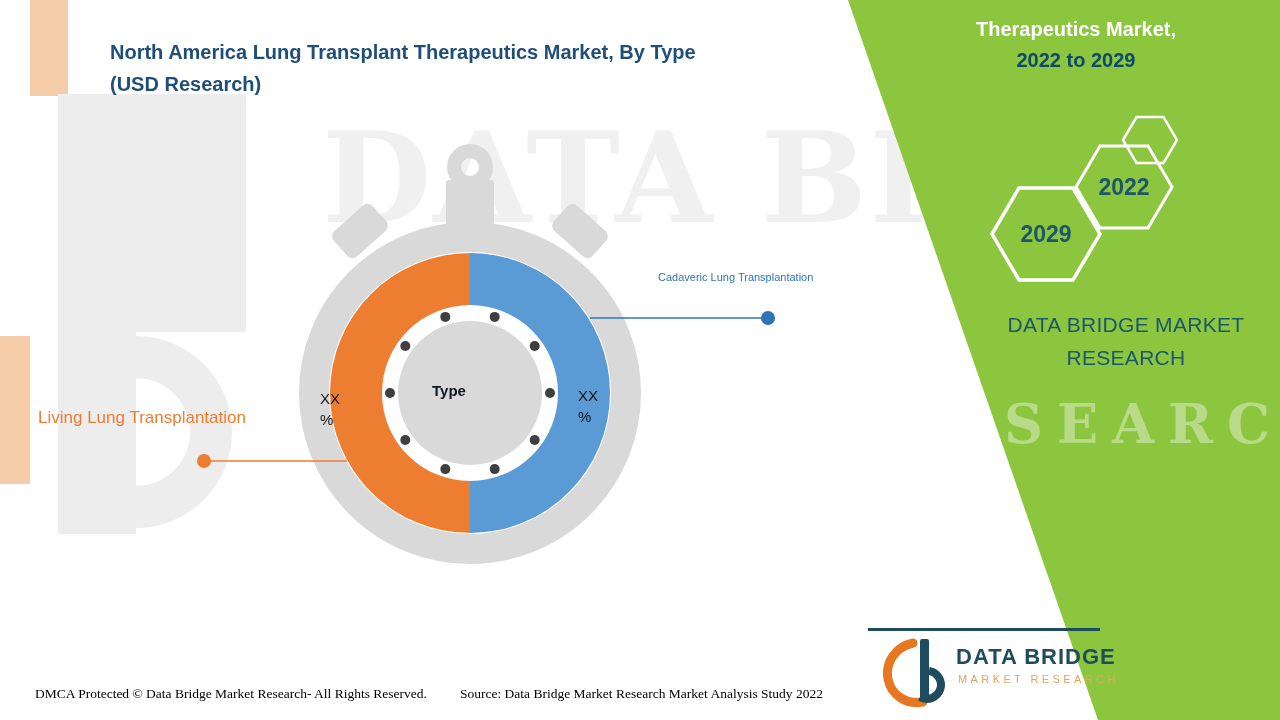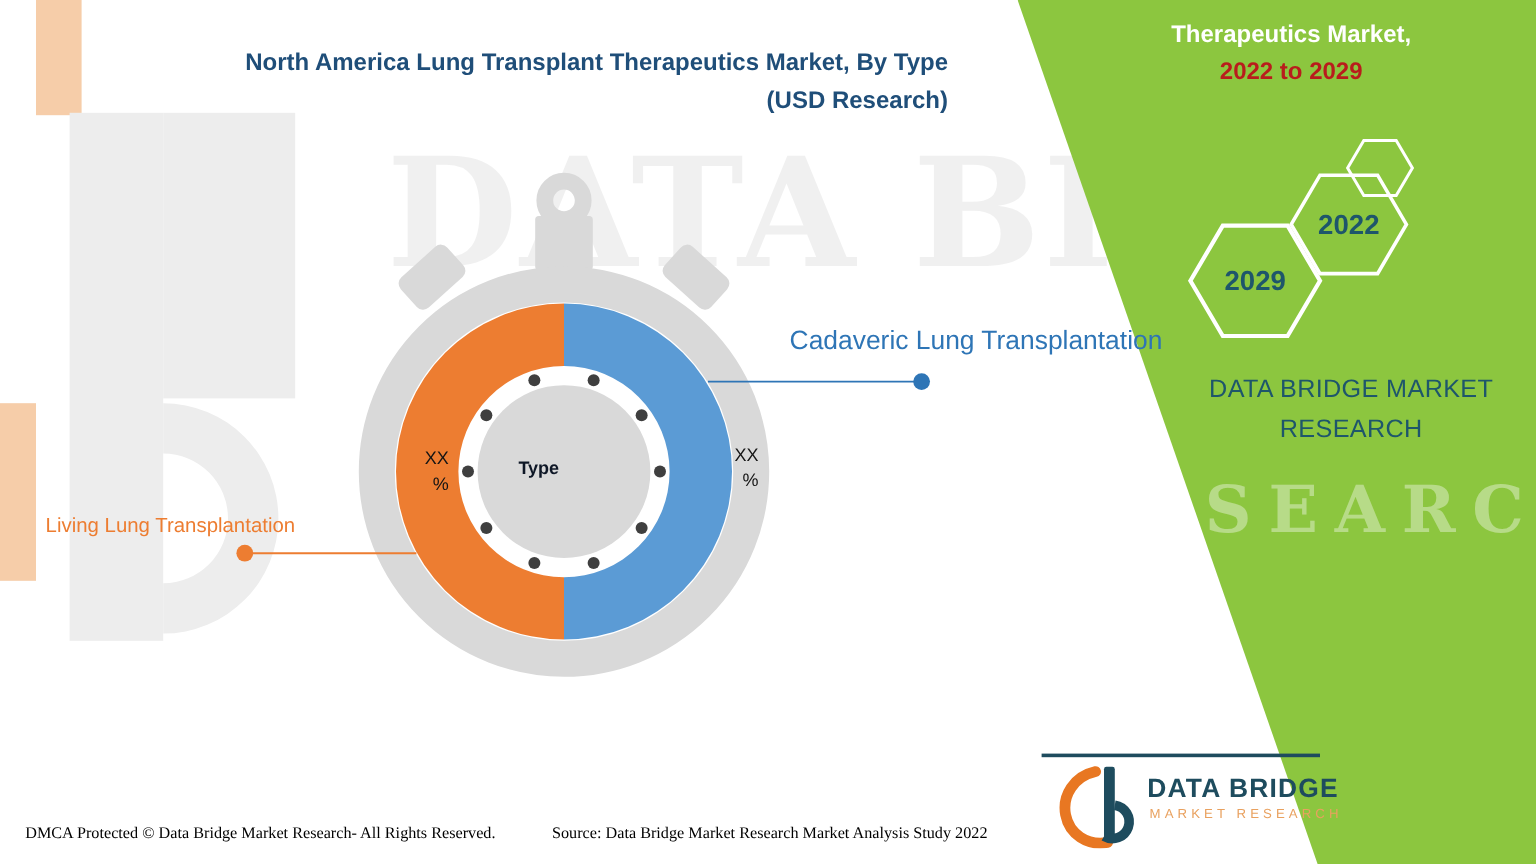--- a/index.html
+++ b/index.html
@@ -15,52 +15,52 @@
             font-size:54px;letter-spacing:14px;color:rgba(255,255,255,0.38);white-space:nowrap;}
 
   
   .green-panel{left:0;top:0;width:1280px;height:720px;background:#8CC63F;z-index:1;
                clip-path:polygon(848px 0px,1280px 0px,1280px 720px,1098px 720px);}
 
   
   .overlay{left:0;top:0;z-index:2;}
 
   
-  .main-title{left:110px;top:36px;width:680px;text-align:right;font-size:20px;font-weight:bold;
+  .main-title{left:110px;top:36px;width:680px;text-align:left;font-size:20px;font-weight:bold;
               color:#1F4E79;line-height:32px;z-index:3;}
   .sp-title{left:878px;top:14px;width:396px;text-align:center;font-size:20px;font-weight:bold;
             color:#ffffff;line-height:31px;z-index:3;}
-  .sp-title .yrs{color:#b91c1c;}
+  .sp-title .yrs{color:#0c4a6e;}
   .sp-brand{left:950px;top:308px;width:352px;text-align:center;font-size:21px;color:#1E566B;
             line-height:33px;letter-spacing:0.3px;z-index:3;}
-  .lbl-cad{left:658px;top:271px;font-size:22px;color:#2E75B6;white-space:nowrap;z-index:3;}
-  .lbl-liv{left:38px;top:428px;font-size:17px;color:#ED7D31;white-space:nowrap;z-index:3;}
-  .pct{width:54px;text-align:right;font-size:15px;color:#141414;white-space:pre-line;
-       line-height:21px;z-index:3;}
+  .lbl-cad{left:658px;top:271px;font-size:11px;color:#2E75B6;white-space:nowrap;z-index:3;}
+  .lbl-liv{left:38px;top:408px;font-size:17px;color:#ED7D31;white-space:nowrap;z-index:3;}
+  .pct{width:54px;text-align:left;font-size:15px;color:#141414;white-space:pre-line;
+       line-height:21px;z-index:3;margin-top:16px;}
   .pct-l{left:320px;top:372px;}
   .pct-r{left:578px;top:369px;}
   .type-lbl{left:432px;top:382px;width:100px;text-align:left;font-size:15px;font-weight:bold;
             color:#0e1726;z-index:3;}
 
   
   .hex-year{fill:#1E566B;font-family:"Liberation Sans",sans-serif;font-size:23px;font-weight:bold;
             text-anchor:middle;}
 
   
   .logo-rule{left:868px;top:628px;width:232px;height:3px;background:#1E4C5E;z-index:3;}
   .logo-icon{left:880px;top:637px;z-index:3;}
   .logo-name{left:956px;top:644px;font-size:22px;font-weight:bold;color:#1E4C5E;
              letter-spacing:1px;white-space:nowrap;z-index:3;}
   .logo-sub{left:958px;top:673px;font-size:11px;color:#E9A15F;letter-spacing:3.4px;
             white-space:nowrap;z-index:3;}
 
   
   .foot{top:686px;font-family:"Liberation Serif",serif;font-size:13.5px;color:#000;
         white-space:nowrap;z-index:3;}
-  .foot-l{left:21px;}
+  .foot-l{left:35px;}
   .foot-r{left:460px;text-align:right;}
 </style>
 </head>
 <body>
 
 <div class="canvas">
 
   <svg class="wm-logo" width="300" height="560" viewBox="0 0 300 560">
     <rect x="30" y="0" width="38" height="96" fill="#F6CDA9"></rect>
     <rect x="0" y="336" width="30" height="148" fill="#F6CDA9"></rect>

